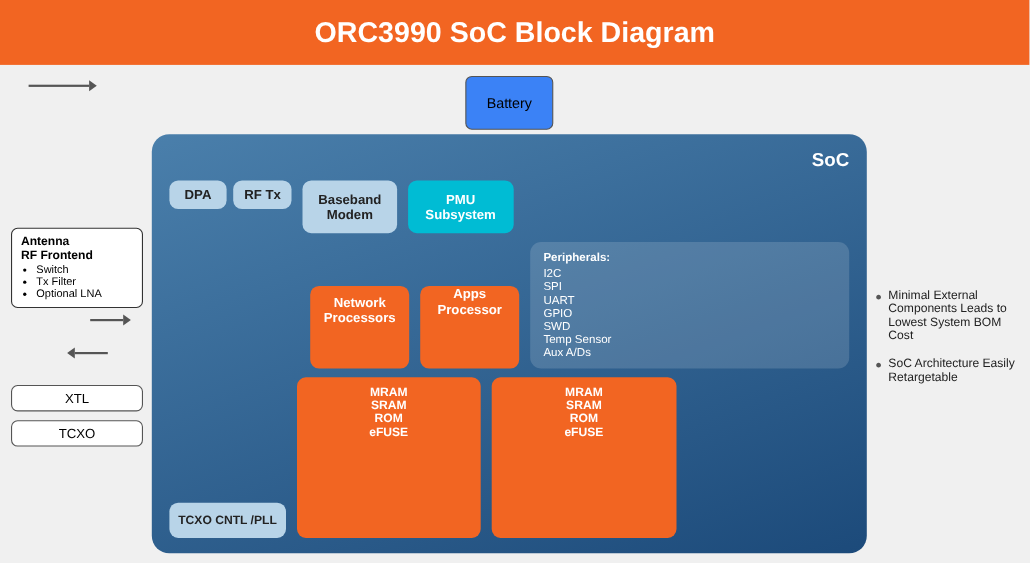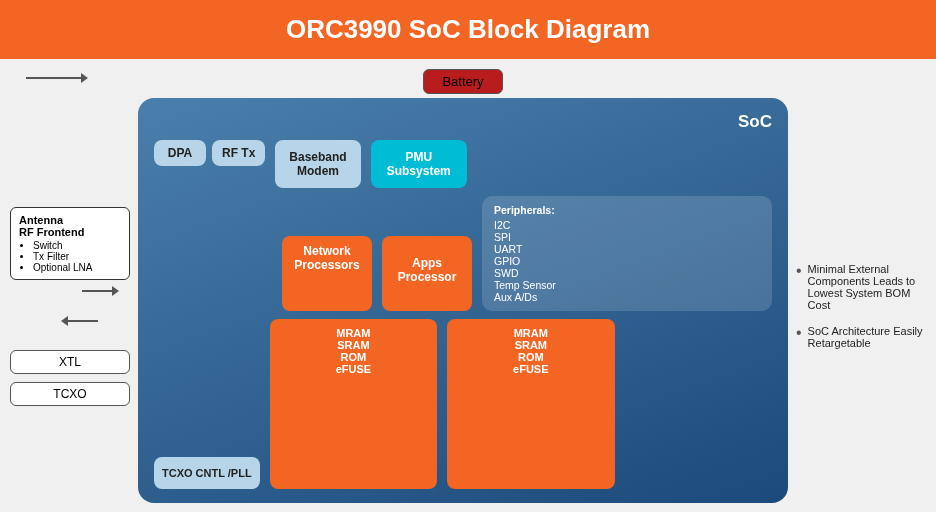--- a/index.html
+++ b/index.html
@@ -75,22 +75,22 @@
     .battery-container {
       display: flex;
       justify-content: center;
       margin-bottom: 4px;
       position: relative;
     }
 
     .battery-box {
       border: 1.5px solid #555;
       border-radius: 6px;
-      padding: 4px 18px;
-      background: #b91c1c;
+      padding: 16px 18px;
+      background: #3b82f6;
       font-size: 13px;
       font-weight: normal;
     }
 
     
     .soc-block {
       background: linear-gradient(160deg, #4a7fab 0%, #1c4a7a 100%);
       border-radius: 16px;
       padding: 14px 16px 14px 16px;
       flex: 1;
@@ -324,21 +324,21 @@
         </div>
 
         <div class="row-mid">
 
           <div style="min-width:118px;"></div>
 
           <div class="chip-box-orange" style="min-width:90px; padding:8px 10px;">
             <span>Network<br>Processors</span>
           </div>
 
-          <div class="chip-box-orange" style="min-width:90px; padding:20px 10px;">
+          <div class="chip-box-orange" style="min-width:90px; padding:0 10px;">
             <span>Apps<br>Processor</span>
           </div>
 
           <div class="peripherals-box">
             <div class="per-title">Peripherals:</div>
             <div>I2C</div>
             <div>SPI</div>
             <div>UART</div>
             <div>GPIO</div>
             <div>SWD</div>

